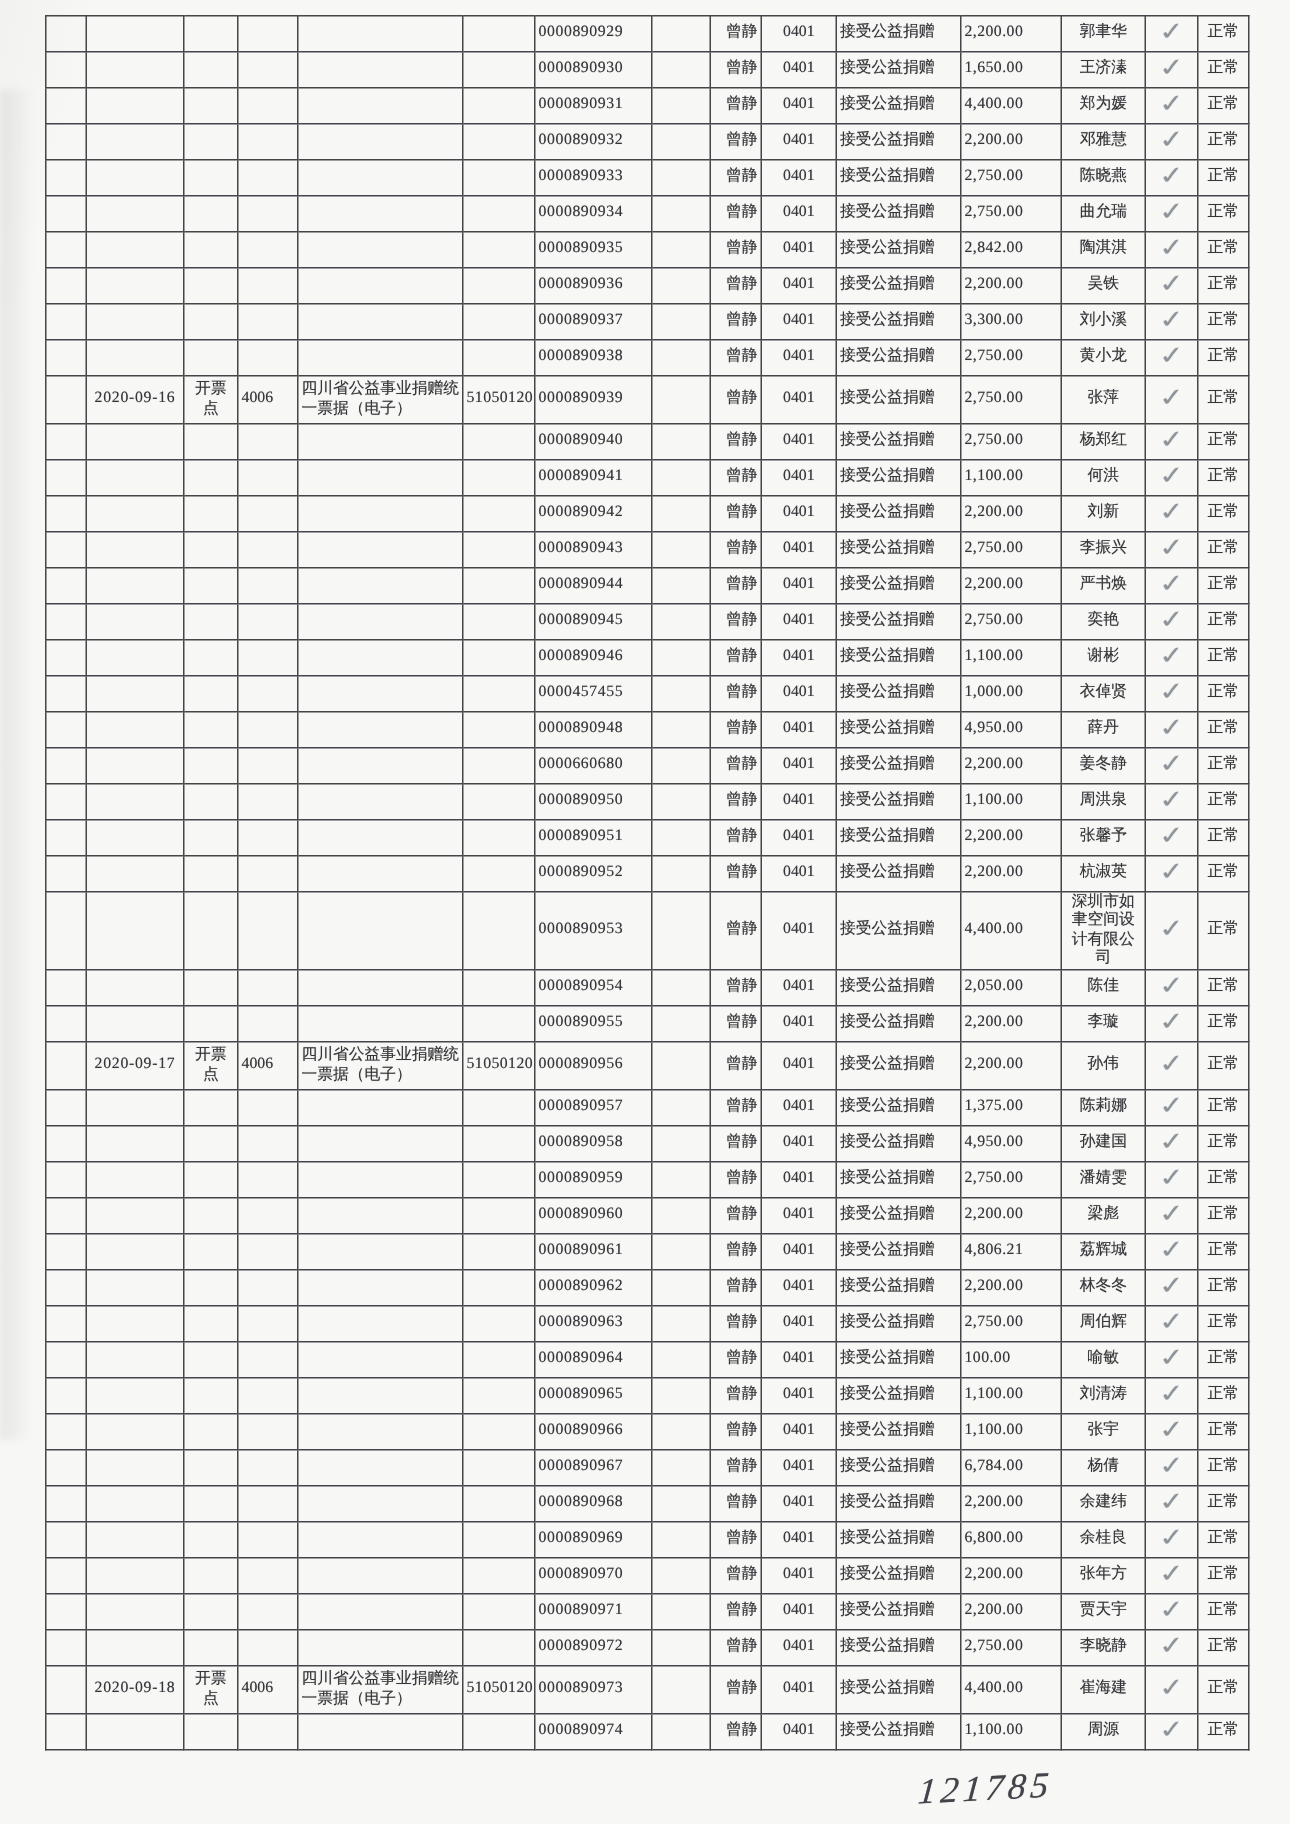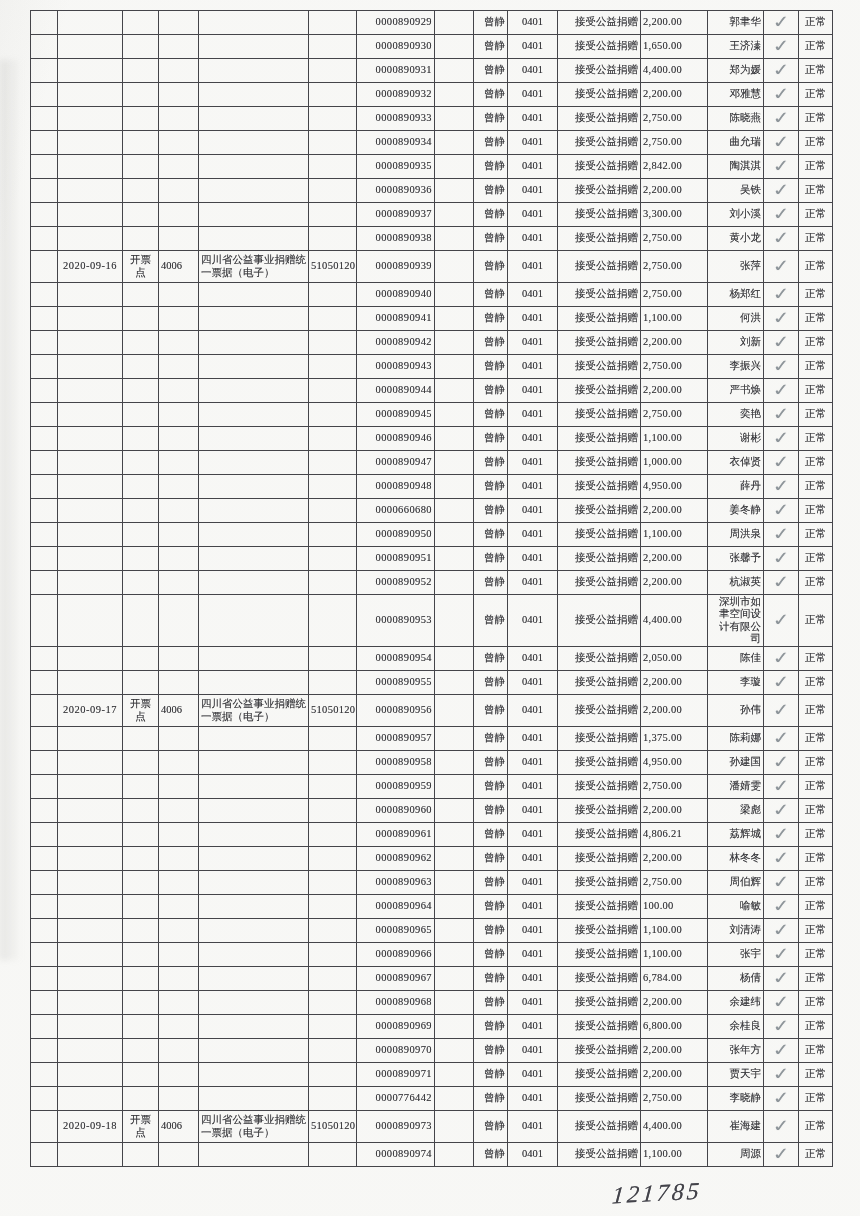--- a/index.html
+++ b/index.html
@@ -36,26 +36,26 @@
     text-shadow: 0 0 0.5px rgba(70,70,75,0.55);
   }
   tr.row { height: 24px; }
   tr.row.date-row { height: 32px; }
   tr.row.tall-row { height: 52px; }
   td.c-date { text-align: center; letter-spacing: 0.5px; margin-top: 28px; }
   td.c-label { text-align: center; }
   td.c-point { text-align: left; padding-left: 4px; }
   td.c-type { text-align: left; font-size: 10px; line-height: 1.25; margin-top: 20px; }
   td.c-org { text-align: left; padding-left: 1px; letter-spacing: 0.3px; margin-left: 44px; }
-  td.c-no { text-align: right; padding-left: 4px; letter-spacing: 0.4px; margin-top: 24px; }
+  td.c-no { text-align: left; padding-left: 4px; letter-spacing: 0.4px; margin-top: 24px; }
   td.c-op { text-align: right; padding-left: 3px; }
   td.c-code { text-align: center; padding-left: 3px; }
-  td.c-biz { text-align: right; padding-left: 3px; }
+  td.c-biz { text-align: left; padding-left: 3px; }
   td.c-amt { text-align: left; padding-right: 3px; letter-spacing: 0.3px; }
-  td.c-payer { text-align: right; padding-left: 3px; font-size: 10px; line-height: 1.25; }
+  td.c-payer { text-align: center; padding-left: 3px; font-size: 10px; line-height: 1.25; }
   td.c-check { text-align: center; }
   td.c-status { text-align: center; font-family: Liberation Serif, serif; }
   .tick {
     display: inline-block;
     color: #8e959a;
     font-size: 15px;
     transform: rotate(-6deg) scale(1.35, 1.05);
     text-shadow: 0 0 0.6px rgba(140,146,152,0.8);
   }
   .handwriting {
@@ -399,21 +399,21 @@
     <td class="c-check"><span class="tick">✓</span></td>
     <td class="c-status">正常</td>
   </tr>
       <tr class="row">
     <td class="c-blank"></td>
     <td class="c-date"></td>
     <td class="c-label"></td>
     <td class="c-point"></td>
     <td class="c-type"></td>
     <td class="c-org"></td>
-    <td class="c-no">0000890947</td>
+    <td class="c-no">0000457455</td>
     <td class="c-blank2"></td>
     <td class="c-op">曾静</td>
     <td class="c-code">0401</td>
     <td class="c-biz">接受公益捐赠</td>
     <td class="c-amt">1,000.00</td>
     <td class="c-payer">衣倬贤</td>
     <td class="c-check"><span class="tick">✓</span></td>
     <td class="c-status">正常</td>
   </tr>
       <tr class="row">
@@ -824,21 +824,21 @@
     <td class="c-check"><span class="tick">✓</span></td>
     <td class="c-status">正常</td>
   </tr>
       <tr class="row">
     <td class="c-blank"></td>
     <td class="c-date"></td>
     <td class="c-label"></td>
     <td class="c-point"></td>
     <td class="c-type"></td>
     <td class="c-org"></td>
-    <td class="c-no">0000776442</td>
+    <td class="c-no">0000890972</td>
     <td class="c-blank2"></td>
     <td class="c-op">曾静</td>
     <td class="c-code">0401</td>
     <td class="c-biz">接受公益捐赠</td>
     <td class="c-amt">2,750.00</td>
     <td class="c-payer">李晓静</td>
     <td class="c-check"><span class="tick">✓</span></td>
     <td class="c-status">正常</td>
   </tr>
       <tr class="row date-row">

